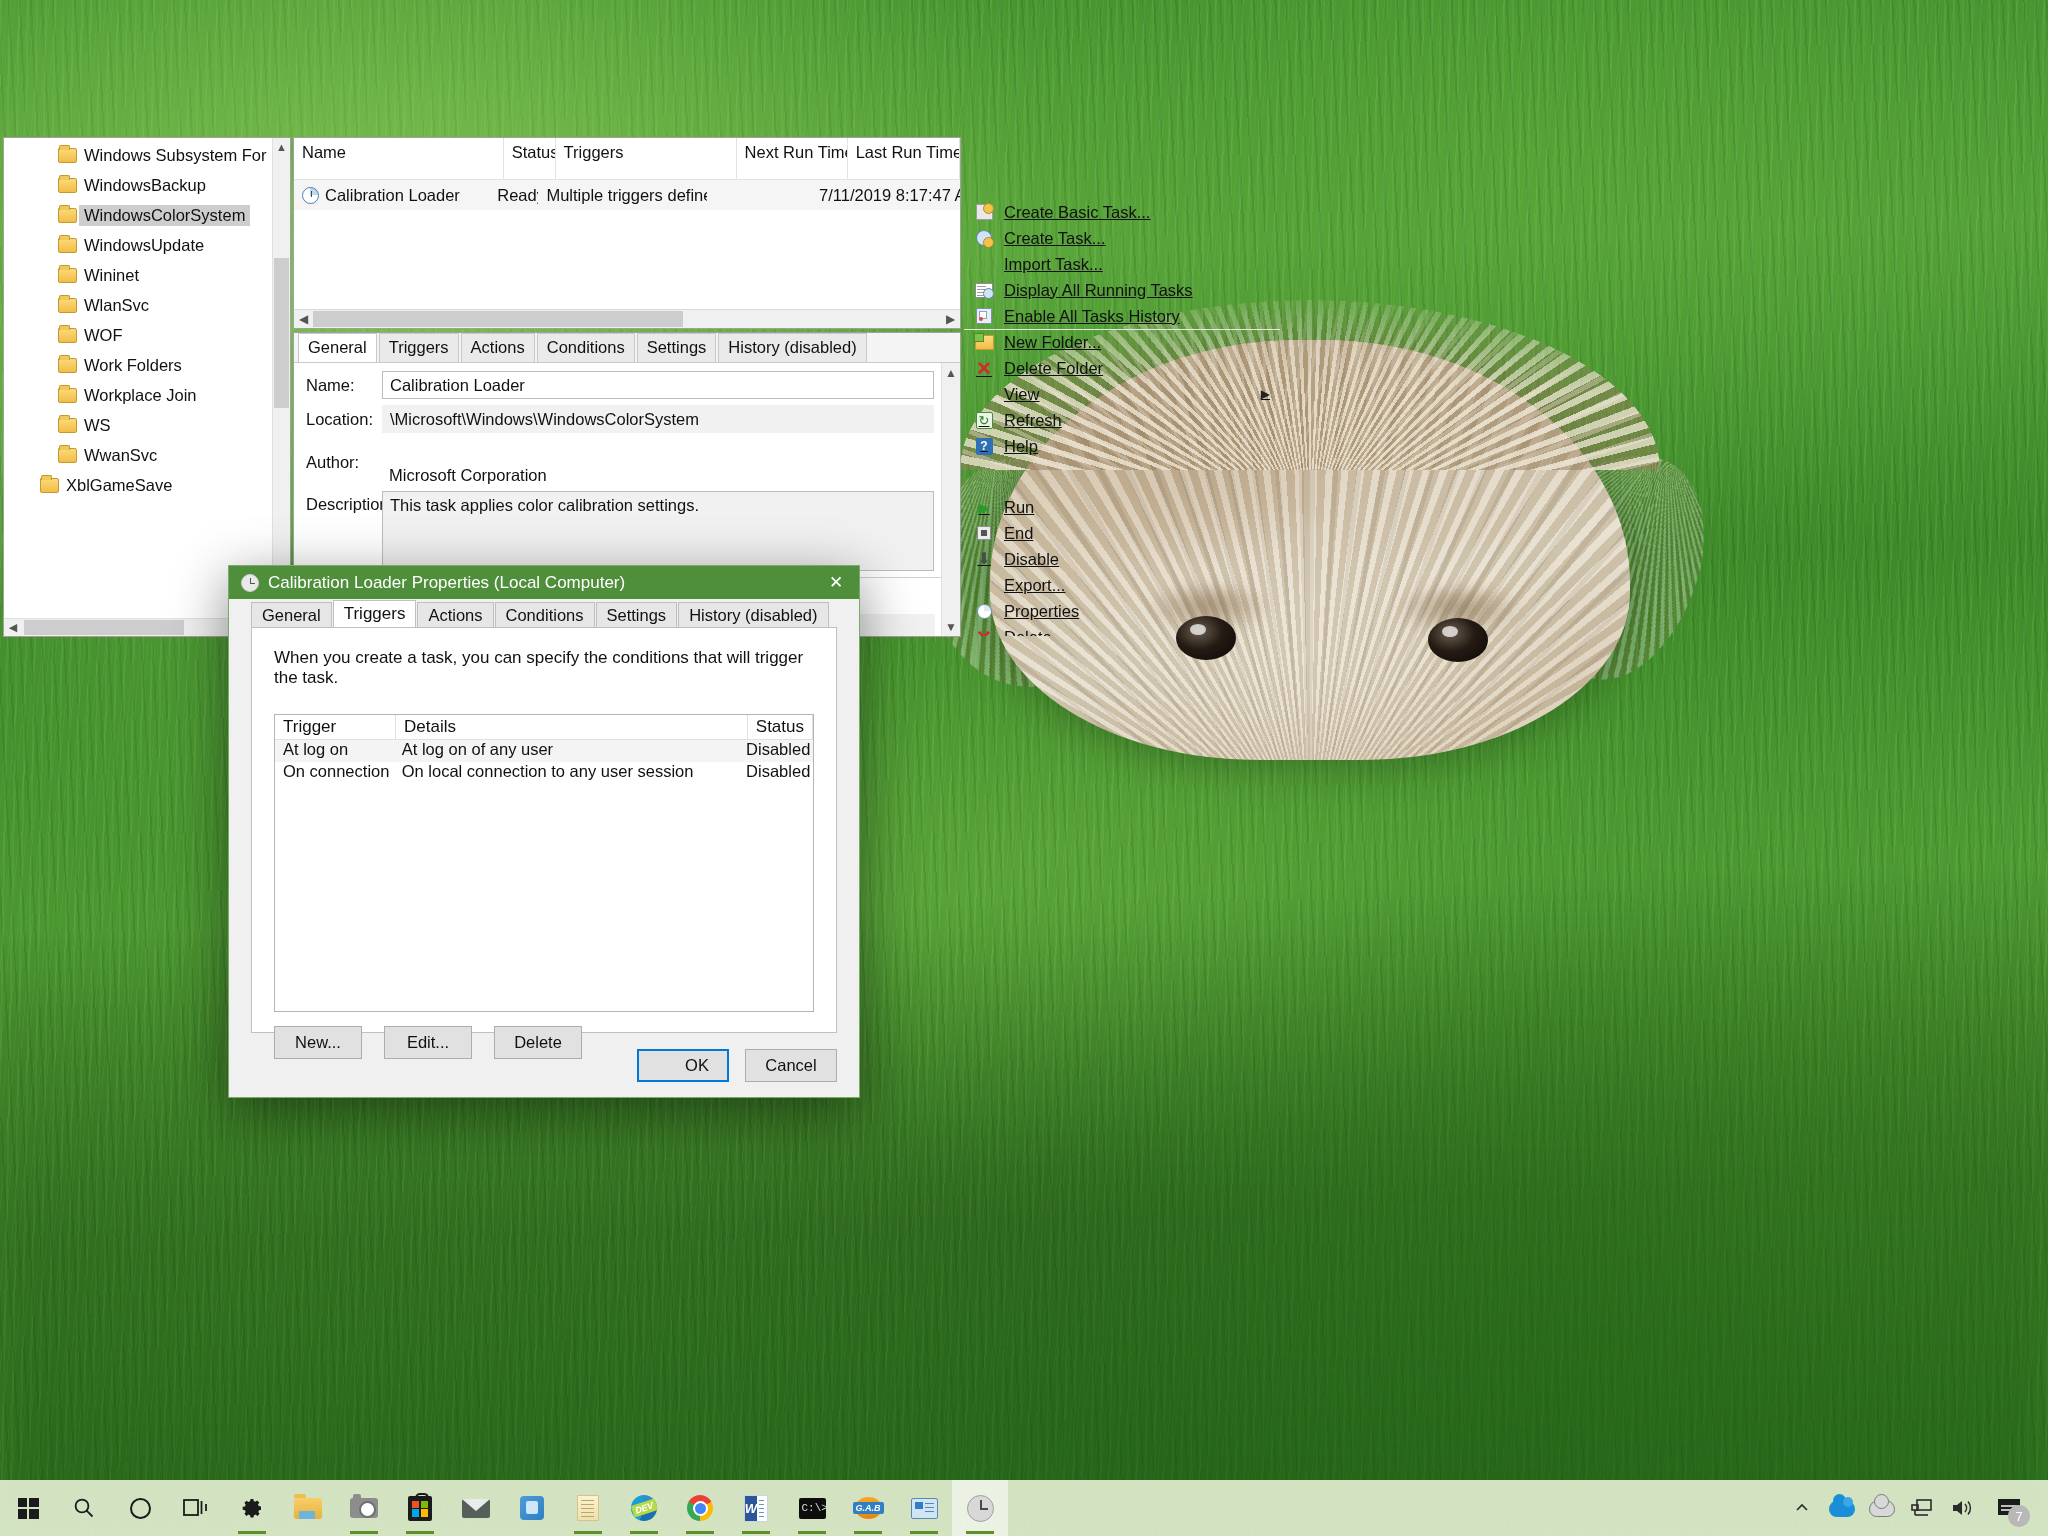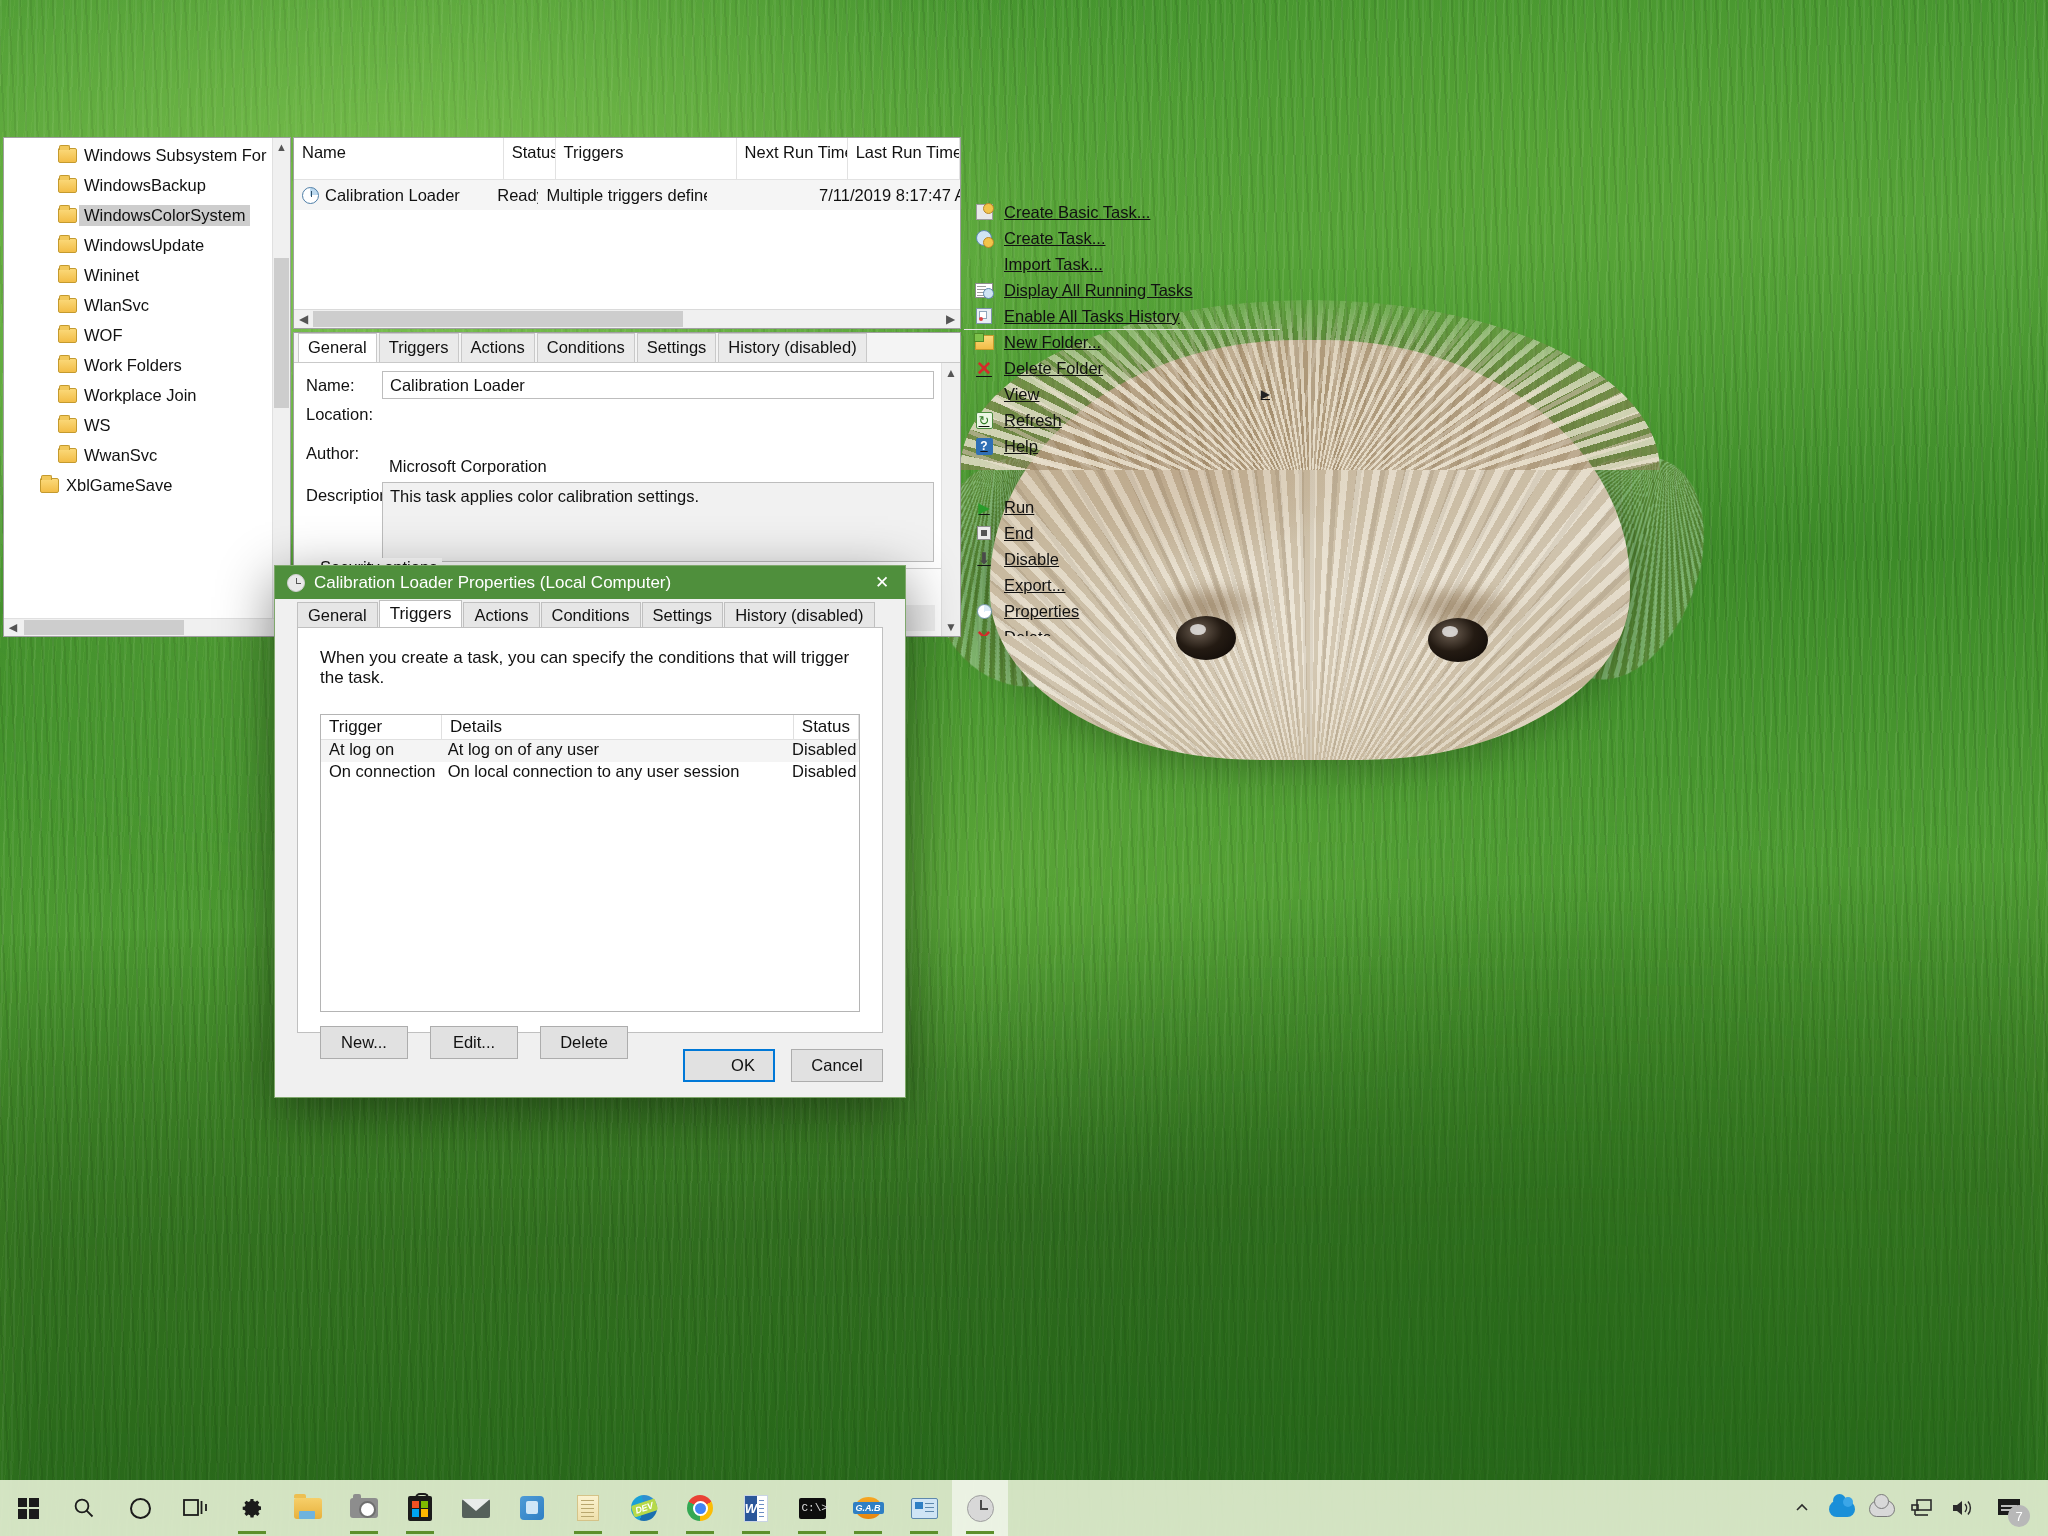--- a/index.html
+++ b/index.html
@@ -208,21 +208,21 @@
   .ico-end { width:14px;height:14px;background:#ececec;border:1px solid #8f8f8f;display:flex;align-items:center;justify-content:center;}
   .ico-end::after{content:"";width:6px;height:6px;background:#555;}
   .ico-disable { color:#4a4a4a; font-size:16px; line-height:1;}
   .ico-props { width:15px;height:15px;border-radius:50%;border:1.3px solid #7d9cb5;background:conic-gradient(from 0deg,#dcebf7 0 25%,#fff 25% 100%);}
 
   
   #props-dialog {
     position:absolute; left:228px; top:565px; width:632px; height:533px;
     background:#f0f0f0; border:1px solid #7fa86c;
     box-shadow: 0 14px 52px rgba(0,0,0,.45);
-    display:flex; flex-direction:column;margin-left:46px;
+    display:flex; flex-direction:column;
   }
   #pd-title {
     height:33px; background:#4f8f3c; display:flex; align-items:center; padding-left:12px; gap:9px; flex:0 0 auto;
   }
   #pd-title .t { color:#fff; font-size:17px; }
   #pd-close { margin-left:auto; width:46px; height:33px; display:flex; align-items:center; justify-content:center; color:#fff; font-size:17px;}
   .pd-clock { width:18px; height:18px; border-radius:50%; background:#e9e9e9; border:1.5px solid #cfcfcf; position:relative; flex:0 0 auto;}
   .pd-clock::after { content:""; position:absolute; left:48%; top:3px; width:1.6px; height:6.5px; background:#555;}
   .pd-clock::before { content:""; position:absolute; left:50%; top:50%; width:5px; height:1.6px; background:#555;}
 
@@ -463,20 +463,21 @@
           <div class="dtab">Settings</div>
           <div class="dtab">History (disabled)</div>
         </div>
         <div class="dform">
           <div class="drow">
             <div class="dlabel">Name:</div>
             <div class="dfield">Calibration Loader</div>
           </div>
           <div class="drow">
             <div class="dlabel">Location:</div>
+            <div class="dfield ro">\Microsoft\Windows\WindowsColorSystem</div>
           </div>
           <div class="drow">
             <div class="dlabel">Author:</div>
             <div class="dplain">Microsoft Corporation</div>
           </div>
           <div class="drow" style="align-items:flex-start;">
             <div class="dlabel" style="padding-top:4px;">Description:</div>
             <div class="dtextarea">This task applies color calibration settings.</div>
           </div>
         </div>

